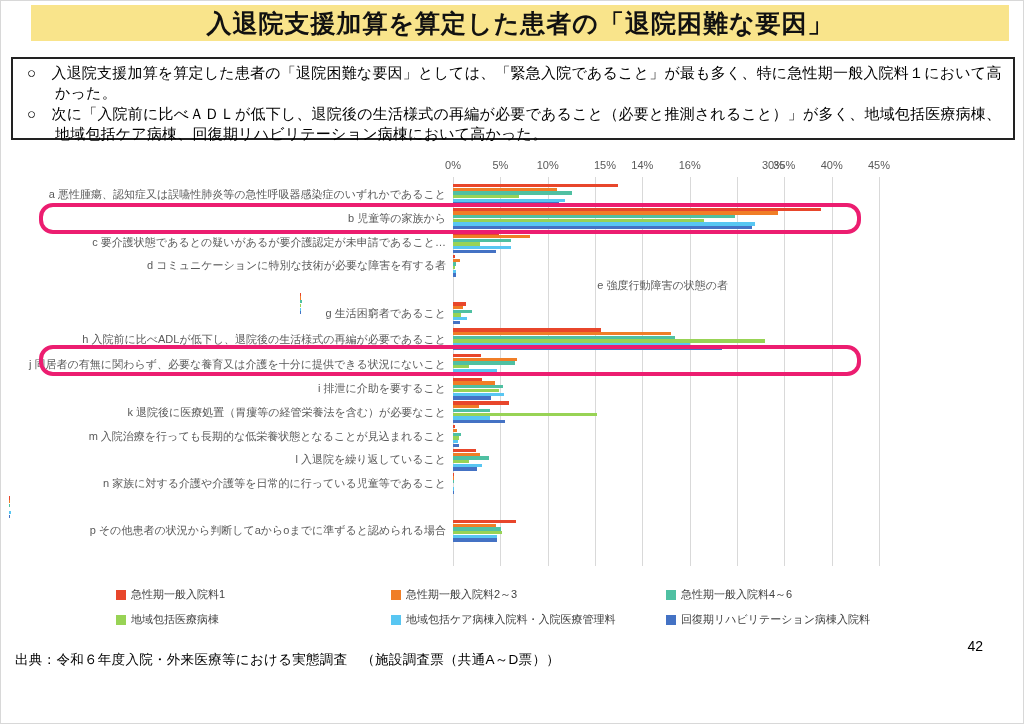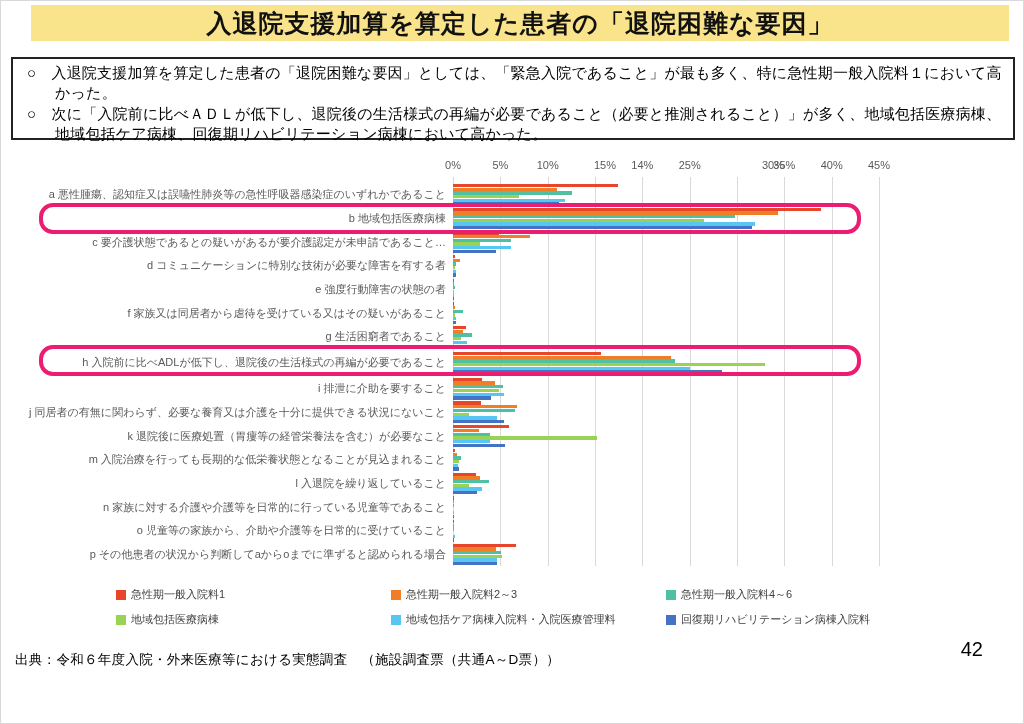--- a/index.html
+++ b/index.html
@@ -30,21 +30,21 @@
   .hl-box { position:absolute; left:30px; width:822px; height:30.5px;
     border:4px solid #EC1D70; border-radius:14px; pointer-events:none; }
 
   #legend { position:absolute; left:115px; top:581px; width:880px; }
   .legend-row { display:flex; align-items:center; height:25px; }
   .legend-item { display:inline-flex; align-items:center; }
   .legend-marker { width:10px; height:10px; display:inline-block; margin-right:5px; flex:none; }
   .legend-label { font-size:11px; color:#404040; white-space:nowrap; }
 
   .source-note { position:absolute; left:14px; top:650px; font-size:13.5px; color:#000; letter-spacing:0.3px; }
-  .page-number { position:absolute; right:40px; top:637px; font-size:20px; color:#000; }
+  .page-number { position:absolute; right:40px; top:637px; font-size:14px; color:#000; }
 </style>
 </head>
 <body>
 
 <div class="slide">
   <div class="title-bar" style="background: rgb(249, 228, 139);">入退院支援加算を算定した患者の「退院困難な要因」</div>
 
   <div class="note-box">
     <p class="bullet">○　入退院支援加算を算定した患者の「退院困難な要因」としては、「緊急入院であること」が最も多く、特に急性期一般入院料１において高かった。</p>
     <p class="bullet">○　次に「入院前に比べＡＤＬが低下し、退院後の生活様式の再編が必要であること（必要と推測されること）」が多く、地域包括医療病棟、地域包括ケア病棟、回復期リハビリテーション病棟において高かった。</p>
@@ -54,21 +54,21 @@
       <div class="axis-label" style="left: 420px;">0%</div>
       <div class="gridline" style="left: 444px; top: 26px; height: 389.2px; background: rgb(217, 217, 217);"></div>
       <div class="axis-label" style="left: 467.333px;">5%</div>
       <div class="gridline" style="left: 491.333px; top: 26px; height: 389.2px; background: rgb(217, 217, 217);"></div>
       <div class="axis-label" style="left: 514.667px;">10%</div>
       <div class="gridline" style="left: 538.667px; top: 26px; height: 389.2px; background: rgb(217, 217, 217);"></div>
       <div class="axis-label" style="left: 572px;">15%</div>
       <div class="gridline" style="left: 586px; top: 26px; height: 389.2px; background: rgb(217, 217, 217);"></div>
       <div class="axis-label" style="left: 609.333px;">14%</div>
       <div class="gridline" style="left: 633.333px; top: 26px; height: 389.2px; background: rgb(217, 217, 217);"></div>
-      <div class="axis-label" style="left: 656.667px;">25%</div>
+      <div class="axis-label" style="left: 656.667px;">16%</div>
       <div class="gridline" style="left: 680.667px; top: 26px; height: 389.2px; background: rgb(217, 217, 217);"></div>
       <div class="axis-label" style="left: 740px;">30%</div>
       <div class="gridline" style="left: 728px; top: 26px; height: 389.2px; background: rgb(217, 217, 217);"></div>
       <div class="axis-label" style="left: 751.333px;">35%</div>
       <div class="gridline" style="left: 775.333px; top: 26px; height: 389.2px; background: rgb(217, 217, 217);"></div>
       <div class="axis-label" style="left: 798.667px;">40%</div>
       <div class="gridline" style="left: 822.667px; top: 26px; height: 389.2px; background: rgb(217, 217, 217);"></div>
       <div class="axis-label" style="left: 846px;">45%</div>
       <div class="gridline" style="left: 870px; top: 26px; height: 389.2px; background: rgb(217, 217, 217);"></div>
       <div class="rows" style="top: 32px;">
@@ -77,21 +77,21 @@
           <div class="bars">
             <div class="bar" style="width: 164.72px; background: rgb(232, 70, 43);"></div>
             <div class="bar" style="width: 104.133px; background: rgb(240, 126, 39);"></div>
             <div class="bar" style="width: 119.28px; background: rgb(79, 192, 162);"></div>
             <div class="bar" style="width: 66.2667px; background: rgb(152, 211, 85);"></div>
             <div class="bar" style="width: 111.707px; background: rgb(88, 198, 242);"></div>
             <div class="bar" style="width: 106.027px; background: rgb(68, 114, 196);"></div>
           </div>
         </div>
         <div class="row" style="height: 23.7px;">
-          <div class="cat-label" style="color: rgb(89, 89, 89);">b 地域包括医療病棟</div>
+          <div class="cat-label" style="color: rgb(89, 89, 89);">b 児童等の家族から</div>
           <div class="bars">
             <div class="bar" style="width: 368.253px; background: rgb(232, 70, 43);"></div>
             <div class="bar" style="width: 324.707px; background: rgb(240, 126, 39);"></div>
             <div class="bar" style="width: 282.107px; background: rgb(79, 192, 162);"></div>
             <div class="bar" style="width: 250.867px; background: rgb(152, 211, 85);"></div>
             <div class="bar" style="width: 301.987px; background: rgb(88, 198, 242);"></div>
             <div class="bar" style="width: 299.147px; background: rgb(68, 114, 196);"></div>
           </div>
         </div>
         <div class="row" style="height: 23.7px;">
@@ -109,43 +109,32 @@
           <div class="cat-label" style="color: rgb(89, 89, 89);">d コミュニケーションに特別な技術が必要な障害を有する者</div>
           <div class="bars">
             <div class="bar" style="width: 1.89333px; background: rgb(232, 70, 43);"></div>
             <div class="bar" style="width: 6.62667px; background: rgb(240, 126, 39);"></div>
             <div class="bar" style="width: 2.84px; background: rgb(79, 192, 162);"></div>
             <div class="bar" style="width: 1.89333px; background: rgb(152, 211, 85);"></div>
             <div class="bar" style="width: 2.84px; background: rgb(88, 198, 242);"></div>
             <div class="bar" style="width: 2.84px; background: rgb(68, 114, 196);"></div>
           </div>
         </div>
-        <div class="row" style="height: 23.7px;">
+        <div class="row" style="height: 23.7px; flex-direction: column;">
           <div class="cat-label" style="color: rgb(89, 89, 89);">e 強度行動障害の状態の者</div>
           <div class="bars">
             <div class="bar" style="width: 0.946667px; background: rgb(232, 70, 43);"></div>
             <div class="bar" style="width: 0.946667px; background: rgb(240, 126, 39);"></div>
             <div class="bar" style="width: 1.89333px; background: rgb(79, 192, 162);"></div>
             <div class="bar" style="width: 0.946667px; background: rgb(152, 211, 85);"></div>
             <div class="bar" style="width: 0.946667px; background: rgb(88, 198, 242);"></div>
             <div class="bar" style="width: 0.946667px; background: rgb(68, 114, 196);"></div>
           </div>
         </div>
         <div class="row" style="height: 23.7px;">
-          <div class="cat-label" style="color: rgb(89, 89, 89);">f 家族又は同居者から虐待を受けている又はその疑いがあること</div>
-          <div class="bars">
-            <div class="bar" style="width: 0.946667px; background: rgb(232, 70, 43);"></div>
-            <div class="bar" style="width: 1.89333px; background: rgb(240, 126, 39);"></div>
-            <div class="bar" style="width: 10.4133px; background: rgb(79, 192, 162);"></div>
-            <div class="bar" style="width: 1.89333px; background: rgb(152, 211, 85);"></div>
-            <div class="bar" style="width: 2.84px; background: rgb(88, 198, 242);"></div>
-            <div class="bar" style="width: 2.84px; background: rgb(68, 114, 196);"></div>
-          </div>
-        </div>
-        <div class="row" style="height: 23.7px;">
           <div class="cat-label" style="color: rgb(89, 89, 89);">g 生活困窮者であること</div>
           <div class="bars">
             <div class="bar" style="width: 13.2533px; background: rgb(232, 70, 43);"></div>
             <div class="bar" style="width: 10.4133px; background: rgb(240, 126, 39);"></div>
             <div class="bar" style="width: 18.9333px; background: rgb(79, 192, 162);"></div>
             <div class="bar" style="width: 7.57333px; background: rgb(152, 211, 85);"></div>
             <div class="bar" style="width: 14.2px; background: rgb(88, 198, 242);"></div>
             <div class="bar" style="width: 6.62667px; background: rgb(68, 114, 196);"></div>
           </div>
         </div>
@@ -154,42 +143,42 @@
           <div class="bars">
             <div class="bar" style="width: 147.68px; background: rgb(232, 70, 43);"></div>
             <div class="bar" style="width: 217.733px; background: rgb(240, 126, 39);"></div>
             <div class="bar" style="width: 221.52px; background: rgb(79, 192, 162);"></div>
             <div class="bar" style="width: 312.4px; background: rgb(152, 211, 85);"></div>
             <div class="bar" style="width: 236.667px; background: rgb(88, 198, 242);"></div>
             <div class="bar" style="width: 268.853px; background: rgb(68, 114, 196);"></div>
           </div>
         </div>
         <div class="row" style="height: 23.7px;">
+          <div class="cat-label" style="color: rgb(89, 89, 89);">j 同居者の有無に関わらず、必要な養育又は介護を十分に提供できる状況にないこと</div>
+          <div class="bars">
+            <div class="bar" style="width: 28.4px; background: rgb(232, 70, 43);"></div>
+            <div class="bar" style="width: 64.3733px; background: rgb(240, 126, 39);"></div>
+            <div class="bar" style="width: 61.5333px; background: rgb(79, 192, 162);"></div>
+            <div class="bar" style="width: 16.0933px; background: rgb(152, 211, 85);"></div>
+            <div class="bar" style="width: 43.5467px; background: rgb(88, 198, 242);"></div>
+            <div class="bar" style="width: 51.12px; background: rgb(68, 114, 196);"></div>
+          </div>
+        </div>
+        <div class="row" style="height: 23.7px;">
           <div class="cat-label" style="color: rgb(89, 89, 89);">i 排泄に介助を要すること</div>
           <div class="bars">
             <div class="bar" style="width: 29.3467px; background: rgb(232, 70, 43);"></div>
             <div class="bar" style="width: 41.6533px; background: rgb(240, 126, 39);"></div>
             <div class="bar" style="width: 50.1733px; background: rgb(79, 192, 162);"></div>
             <div class="bar" style="width: 46.3867px; background: rgb(152, 211, 85);"></div>
             <div class="bar" style="width: 51.12px; background: rgb(88, 198, 242);"></div>
             <div class="bar" style="width: 37.8667px; background: rgb(68, 114, 196);"></div>
           </div>
         </div>
         <div class="row" style="height: 23.7px;">
-          <div class="cat-label" style="color: rgb(89, 89, 89);">j 同居者の有無に関わらず、必要な養育又は介護を十分に提供できる状況にないこと</div>
-          <div class="bars">
-            <div class="bar" style="width: 28.4px; background: rgb(232, 70, 43);"></div>
-            <div class="bar" style="width: 64.3733px; background: rgb(240, 126, 39);"></div>
-            <div class="bar" style="width: 61.5333px; background: rgb(79, 192, 162);"></div>
-            <div class="bar" style="width: 16.0933px; background: rgb(152, 211, 85);"></div>
-            <div class="bar" style="width: 43.5467px; background: rgb(88, 198, 242);"></div>
-            <div class="bar" style="width: 51.12px; background: rgb(68, 114, 196);"></div>
-          </div>
-        </div>
-        <div class="row" style="height: 23.7px;">
           <div class="cat-label" style="color: rgb(89, 89, 89);">k 退院後に医療処置（胃瘻等の経管栄養法を含む）が必要なこと</div>
           <div class="bars">
             <div class="bar" style="width: 55.8533px; background: rgb(232, 70, 43);"></div>
             <div class="bar" style="width: 25.56px; background: rgb(240, 126, 39);"></div>
             <div class="bar" style="width: 36.92px; background: rgb(79, 192, 162);"></div>
             <div class="bar" style="width: 143.893px; background: rgb(152, 211, 85);"></div>
             <div class="bar" style="width: 36.92px; background: rgb(88, 198, 242);"></div>
             <div class="bar" style="width: 52.0667px; background: rgb(68, 114, 196);"></div>
           </div>
         </div>
@@ -220,21 +209,20 @@
           <div class="bars">
             <div class="bar" style="width: 0.946667px; background: rgb(232, 70, 43);"></div>
             <div class="bar" style="width: 0.946667px; background: rgb(240, 126, 39);"></div>
             <div class="bar" style="width: 0.946667px; background: rgb(79, 192, 162);"></div>
             <div class="bar" style="width: 0px; background: rgb(152, 211, 85);"></div>
             <div class="bar" style="width: 0.946667px; background: rgb(88, 198, 242);"></div>
             <div class="bar" style="width: 0.946667px; background: rgb(68, 114, 196);"></div>
           </div>
         </div>
         <div class="row" style="height: 23.7px;">
-          <div class="cat-label" style="color: rgb(89, 89, 89);">o 児童等の家族から、介助や介護等を日常的に受けていること</div>
           <div class="bars">
             <div class="bar" style="width: 0.946667px; background: rgb(232, 70, 43);"></div>
             <div class="bar" style="width: 0.946667px; background: rgb(240, 126, 39);"></div>
             <div class="bar" style="width: 0.946667px; background: rgb(79, 192, 162);"></div>
             <div class="bar" style="width: 0px; background: rgb(152, 211, 85);"></div>
             <div class="bar" style="width: 1.89333px; background: rgb(88, 198, 242);"></div>
             <div class="bar" style="width: 0.946667px; background: rgb(68, 114, 196);"></div>
           </div>
         </div>
         <div class="row" style="height: 23.7px;">

